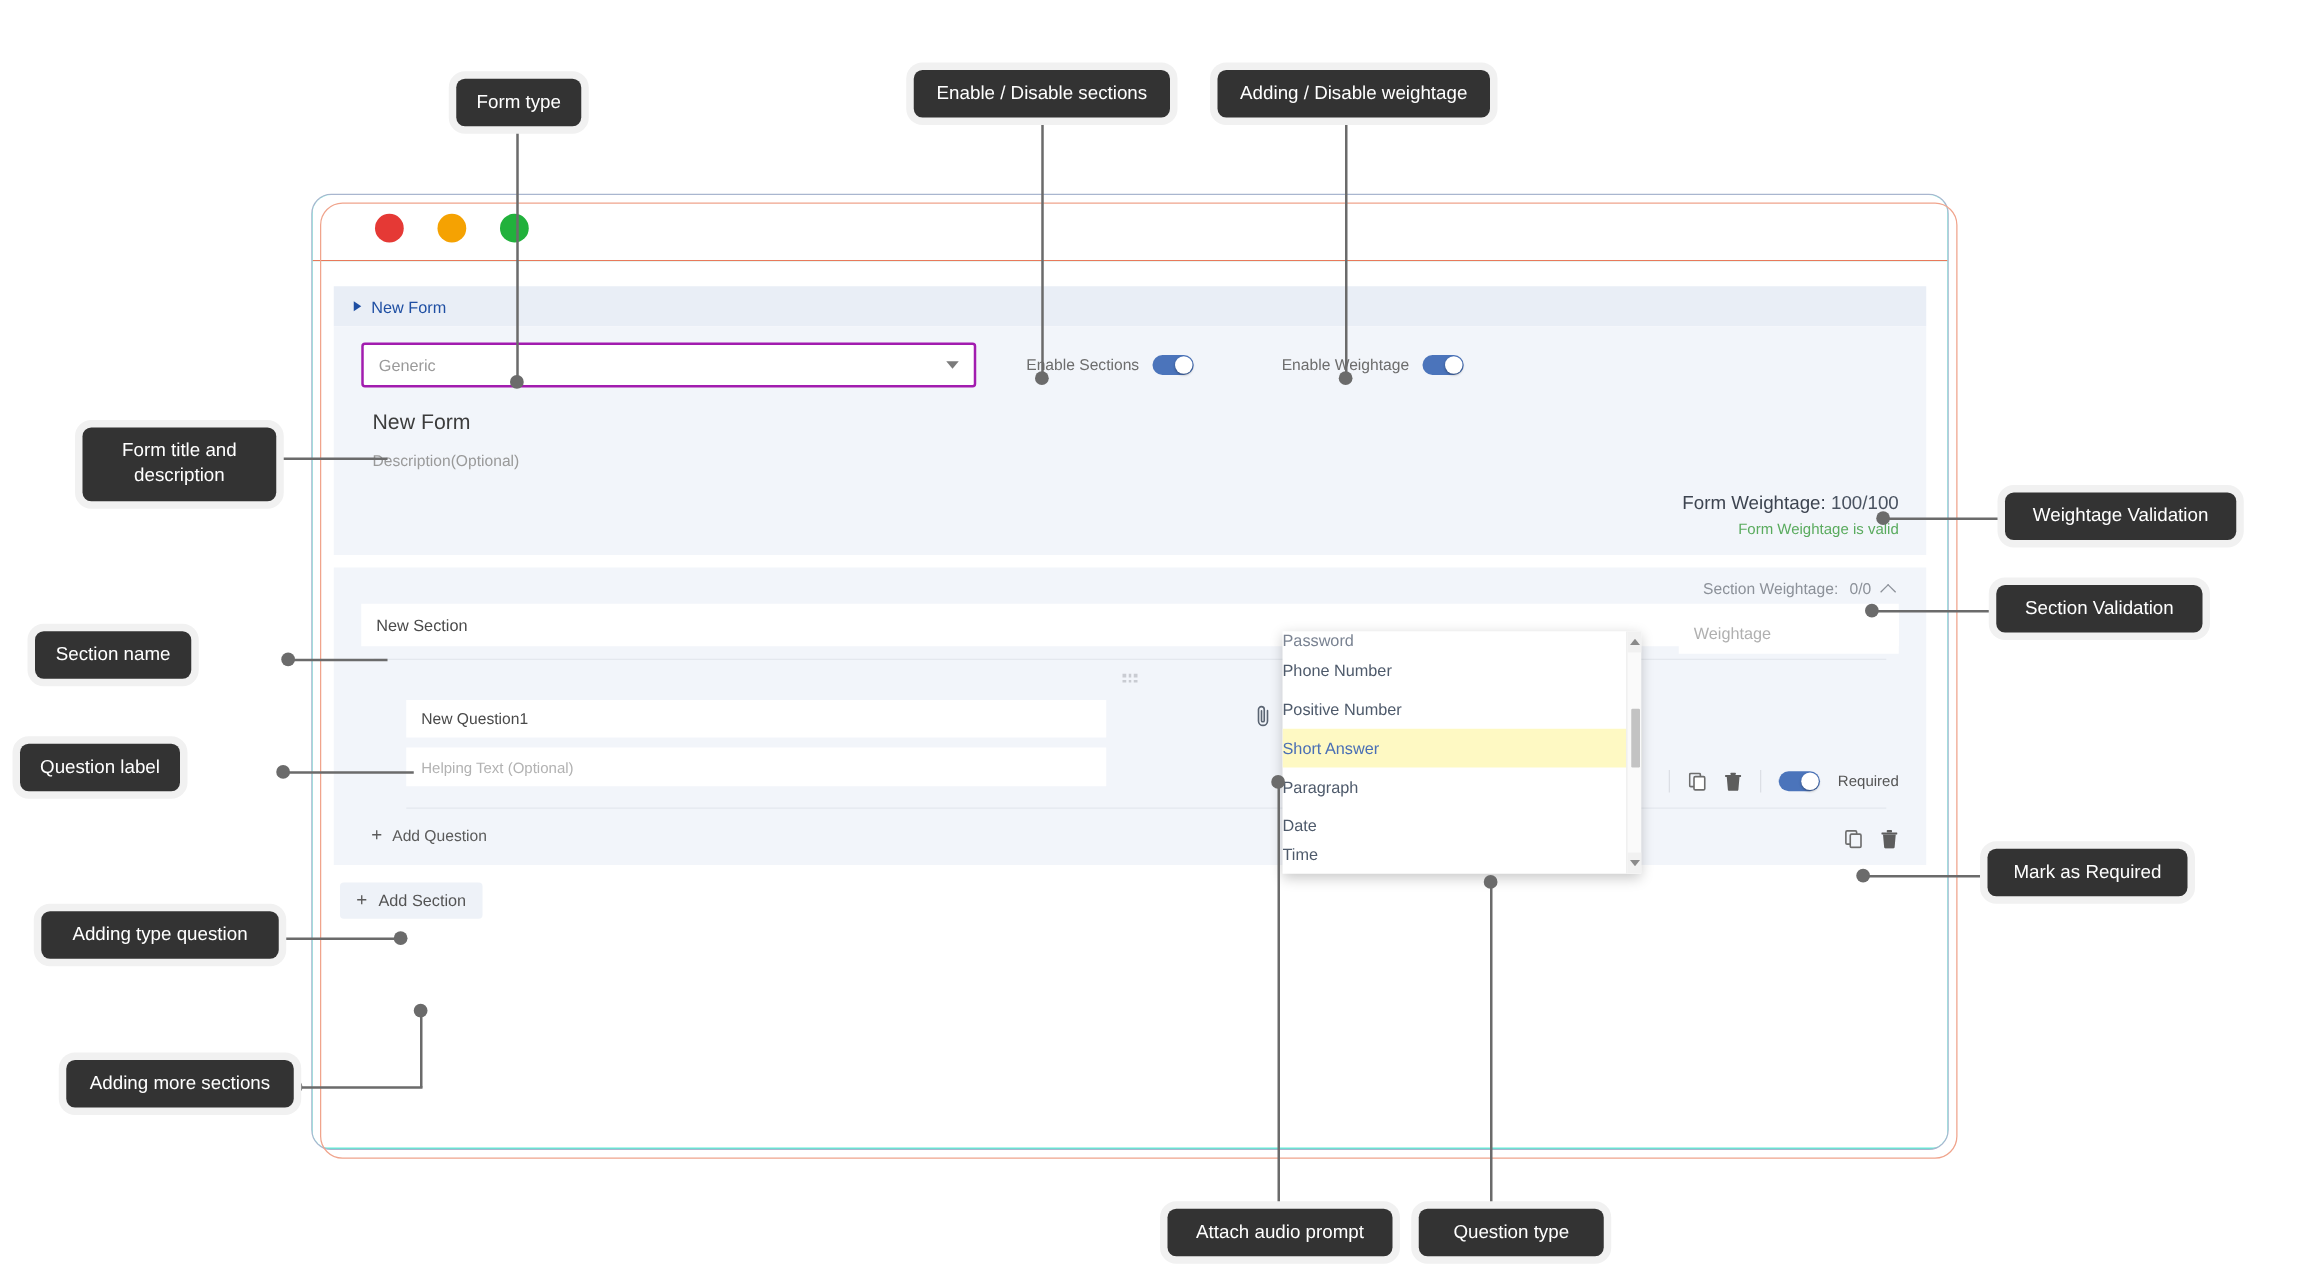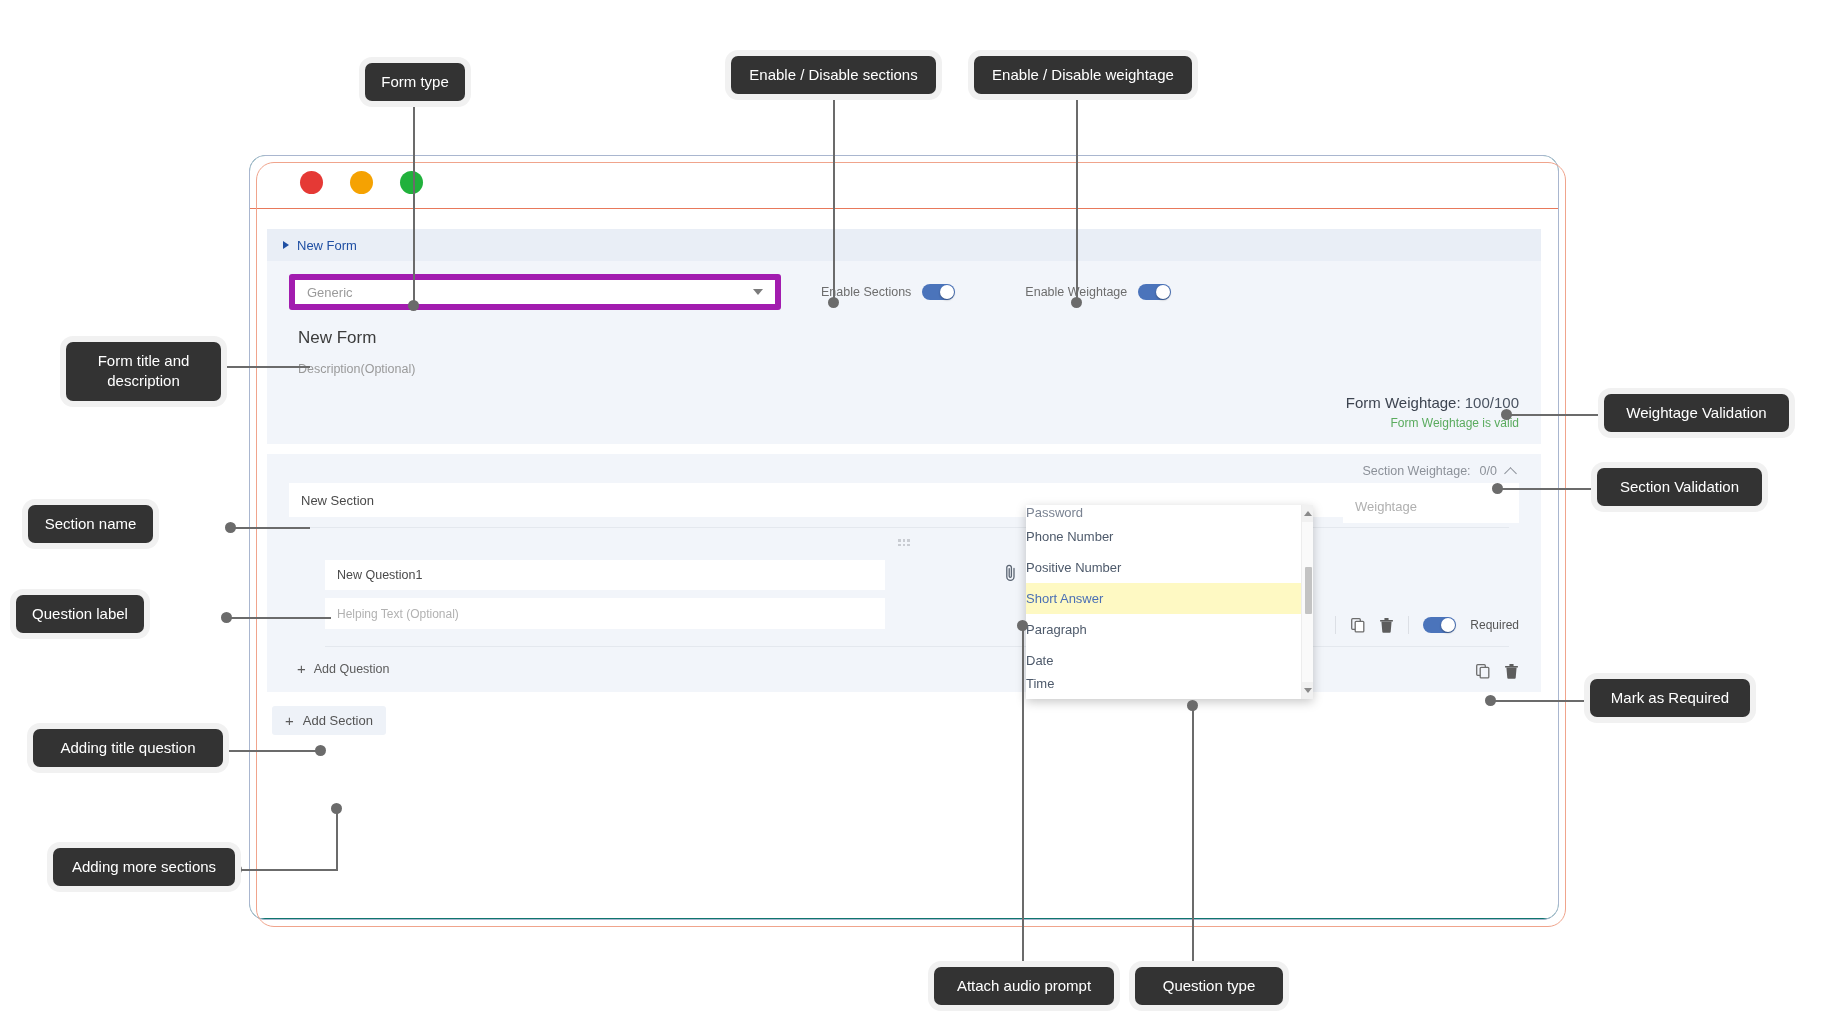--- a/index.html
+++ b/index.html
@@ -41,21 +41,21 @@
     z-index: 31;
   }
 
   
   .window {
     position: absolute;
     left: 249px; top: 155px;
     width: 1310px; height: 765px;
     border: 1.5px solid #a9b6cf;
     border-radius: 16px;
-    background: #0f766e;
+    background: #5eead4;
     overflow: hidden;
   }
   .window-outline {
     position:absolute;
     left:249px; top:155px;
     width:1310px; height:765px;
     border:1.5px solid #f0a48c;
     border-radius:18px;
     pointer-events:none;
     z-index:3;
@@ -96,21 +96,21 @@
 
   .form-card {
     background: #f2f5fa;
     padding: 13px 22px 8px 22px;
     position: relative;
   }
   .row-top { display: flex; align-items: center; gap: 0; }
   .select-box {
     width: 492px; height: 36px;
     background: #ffffff;
-    border: 6px solid #a21caf;
+    border: 2px solid #a21caf;
     border-radius: 3px;
     display: flex; align-items: center;
     padding: 0 12px;
     font-size: 13px;
     color: #9a9a9a;
     justify-content: space-between;
   }
   .caret-down {
     width: 0; height: 0;
     border-left: 5px solid transparent;
@@ -537,36 +537,36 @@
   <div class="lead v" style="left:1022px; top:625px; height:340px;"></div>
   <div class="dot" style="left:1017px; top:620px;"></div>
 
   <div class="lead v" style="left:1192px; top:705px; height:260px;"></div>
   <div class="dot" style="left:1187px; top:700px;"></div>
 
   <div class="callout" style="left:365px; top:63px; width:100px;">Form type</div>
 
   <div class="callout" style="left:731px; top:56px; width:205px;">Enable / Disable sections</div>
 
-  <div class="callout" style="left:974px; top:56px; width:218px;">Enable / Disable weightage</div>
+  <div class="callout" style="left:974px; top:56px; width:218px;">Adding / Disable weightage</div>
 
   <div class="callout" style="left:66px; top:342px; width:155px;">Form title and
 description</div>
 
   <div class="callout" style="left:1604px; top:394px; width:185px;">Weightage Validation</div>
 
   <div class="callout" style="left:1597px; top:468px; width:165px;">Section Validation</div>
 
   <div class="callout" style="left:28px; top:505px; width:125px;">Section name</div>
 
   <div class="callout" style="left:16px; top:595px; width:128px;">Question label</div>
 
   <div class="callout" style="left:1590px; top:679px; width:160px;">Mark as Required</div>
 
-  <div class="callout" style="left:33px; top:729px; width:190px;">Adding title question</div>
+  <div class="callout" style="left:33px; top:729px; width:190px;">Adding type question</div>
 
   <div class="callout" style="left:53px; top:848px; width:182px;">Adding more sections</div>
 
   <div class="callout" style="left:934px; top:967px; width:180px;">Attach audio prompt</div>
 
   <div class="callout" style="left:1135px; top:967px; width:148px;">Question type</div>
 
 </div>
 
 </body></html>

